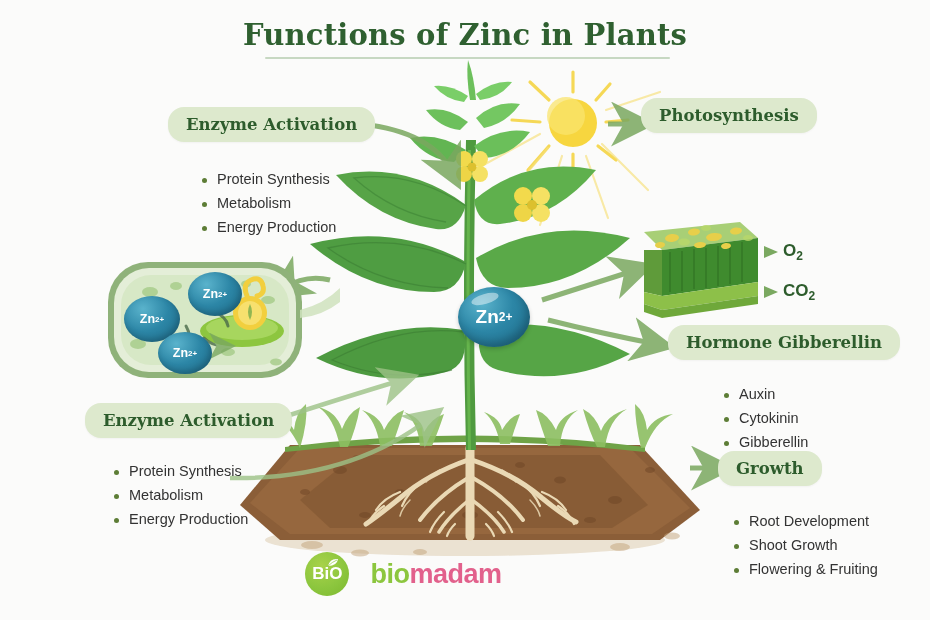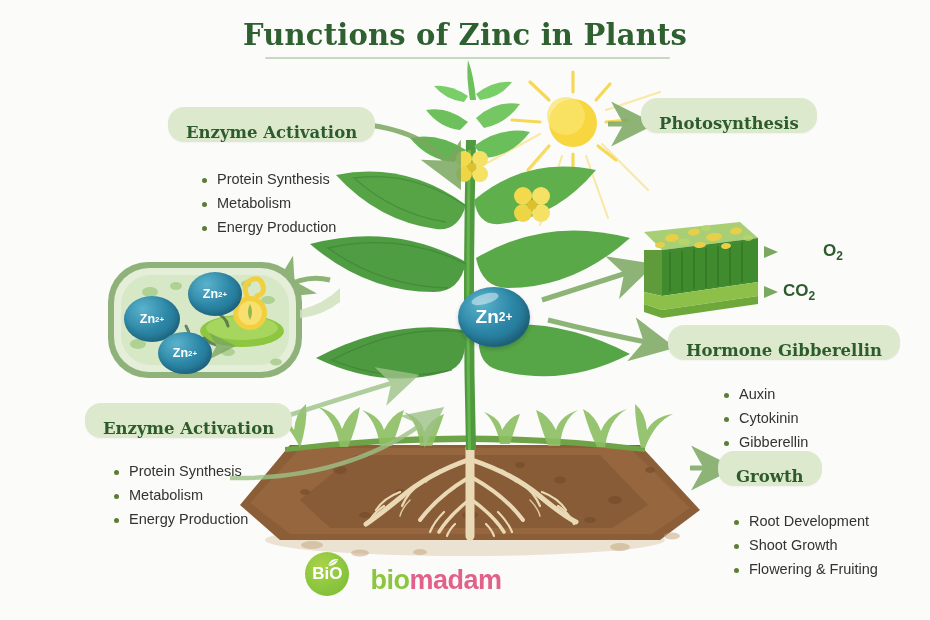--- a/index.html
+++ b/index.html
@@ -20,21 +20,21 @@
   }
   .title-rule{
     position:absolute;left:265px;top:57px;width:405px;height:2px;
     background:#c7d8c2;border-radius:2px;
   }
 
   
   .pill{
     position:absolute;
     background:#dde9cd;border-radius:16px;
-    display:flex;align-items:flex-end;
+    display:flex;align-items:center;
     padding:0 18px;height:35px;
     font-family:"DejaVu Serif", serif;
     font-weight:bold;font-size:16.5px;color:#2d5c2c;
     box-shadow:0 1px 2px rgba(0,0,0,.04);
     white-space:nowrap;
   }
   .bullets{position:absolute;}
   .bullets li{
     list-style:none;
     font-family:"Liberation Sans", sans-serif;
@@ -76,21 +76,21 @@
   }
   .zn-small .sup{font-size:8px;vertical-align:super;}
 
   .gas-label{
     position:absolute;font-family:"Liberation Sans",sans-serif;
     font-weight:bold;font-size:17px;color:#2d5c2c;
   }
   .gas-label .sub{font-size:12px;vertical-align:sub;}
 
   
-  .logo-wrap{position:absolute;left:0;top:552px;width:807px;display:flex;justify-content:center;align-items:flex-end;gap:21px;}
+  .logo-wrap{position:absolute;left:0;top:552px;width:807px;display:flex;justify-content:center;align-items:center;gap:21px;}
   .logo-mark{
     width:44px;height:44px;border-radius:50%;
     background:radial-gradient(circle at 38% 32%, #a8d24a 0%, #8cc63e 55%, #7cb82f 100%);
     position:relative;display:flex;align-items:center;justify-content:center;
     font-family:"Liberation Sans",sans-serif;font-weight:bold;font-size:17px;color:#ffffff;
   }
   .logo-leaf{position:absolute;top:6px;left:22px;width:12px;height:9px;}
   .logo-text{font-family:"Liberation Sans",sans-serif;font-weight:bold;font-size:27px;letter-spacing:-.5px;}
   .logo-bio{color:#8cc63e;}
   .logo-madam{color:#e2618c;}
@@ -357,21 +357,21 @@
   </div>
   <div class="zn-small" style="left:188px;top:272px;width:54px;height:44px;">
     <span>Zn</span>
       <span class="sup">2+</span>
   </div>
   <div class="zn-small" style="left:158px;top:332px;width:54px;height:42px;">
     <span>Zn</span>
       <span class="sup">2+</span>
   </div>
 
-  <div class="gas-label" style="left:783px;top:241px;margin-left:40px;">
+  <div class="gas-label" style="left:783px;top:241px;">
     <span>O</span><span class="sub">2</span>
   </div>
   <div class="gas-label" style="left:783px;top:281px;">
     <span>CO</span><span class="sub">2</span>
   </div>
 
   <div class="pill" style="left:168px;top:107px;">
     <span>Enzyme Activation</span>
   </div>
   <div class="bullets" style="left:186px;top:155px;">

